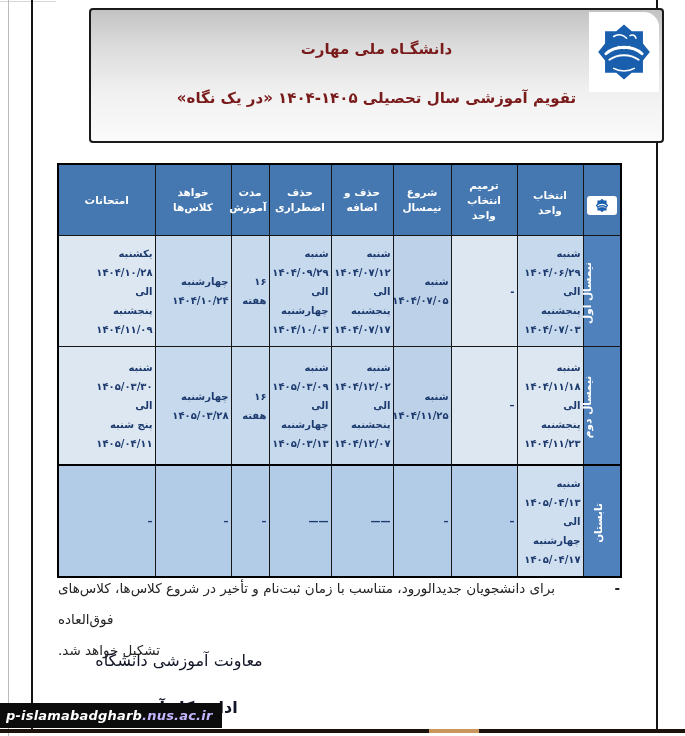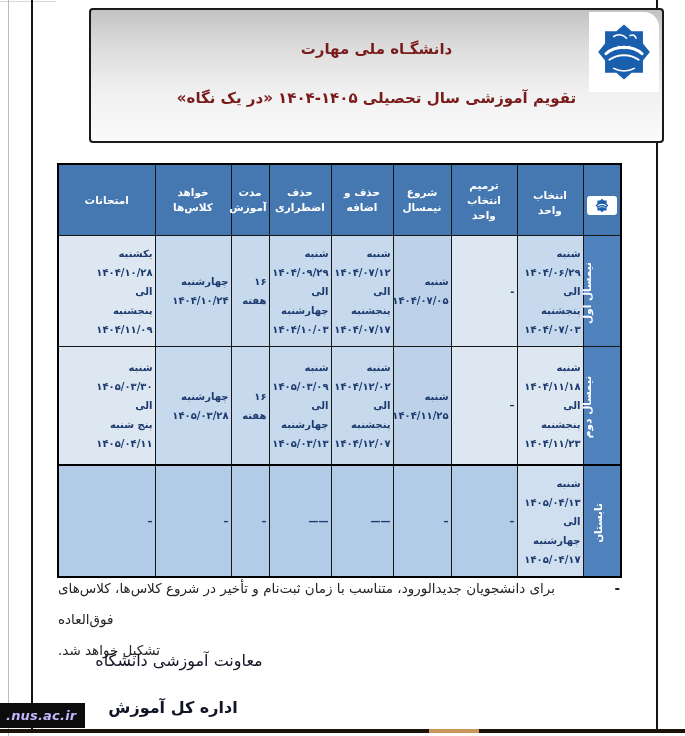--- a/index.html
+++ b/index.html
@@ -212,19 +212,20 @@
   <div class="note">
     <span class="note-dash">-</span>
     <span class="note-text">برای دانشجویان جدیدالورود، متناسب با زمان ثبت‌نام و تأخیر در شروع کلاس‌ها، کلاس‌های فوق‌العاده
 تشکیل خواهد شد.</span>
   </div>
 
   <div class="moavenat">معاونت آموزشی دانشگاه</div>
   <div class="edareh">اداره کل آموزش</div>
 
   <div class="watermark">
+    <span class="wm-white">p-islamabadgharb</span>
       <span class="wm-orange">.nus.ac.ir</span>
   </div>
 
   <div class="rule-bottom"></div>
   <div class="rule-bottom-accent"></div>
 
 </div>
 
 </body></html>

